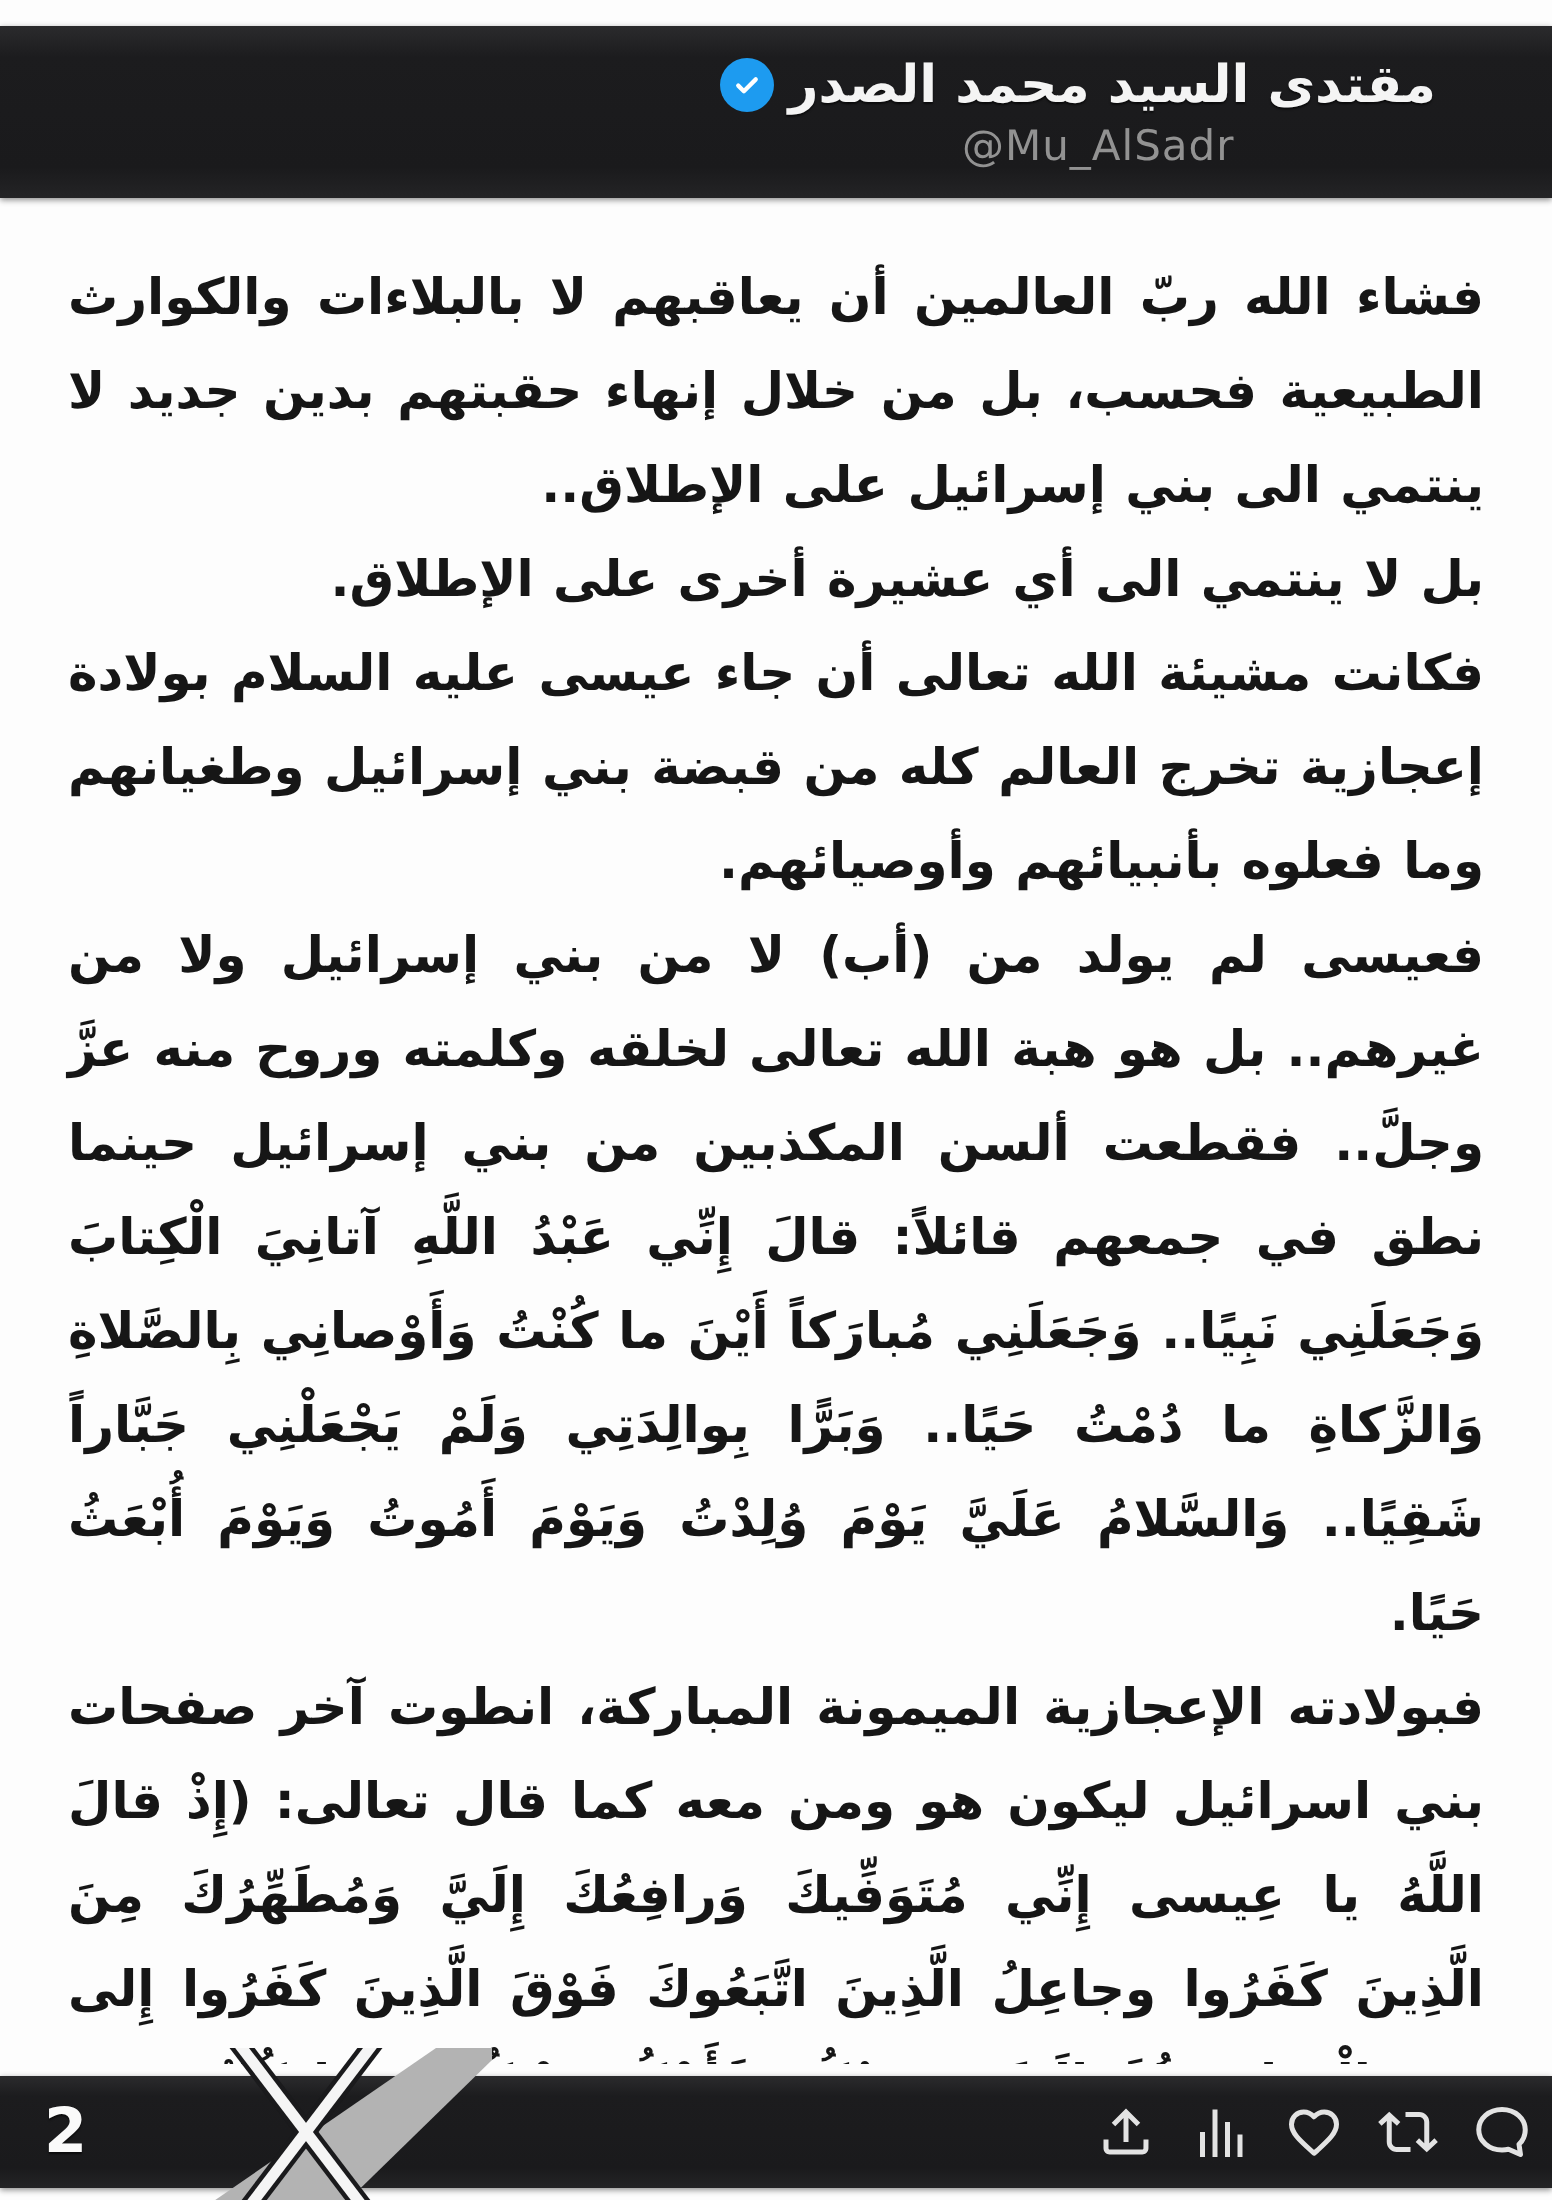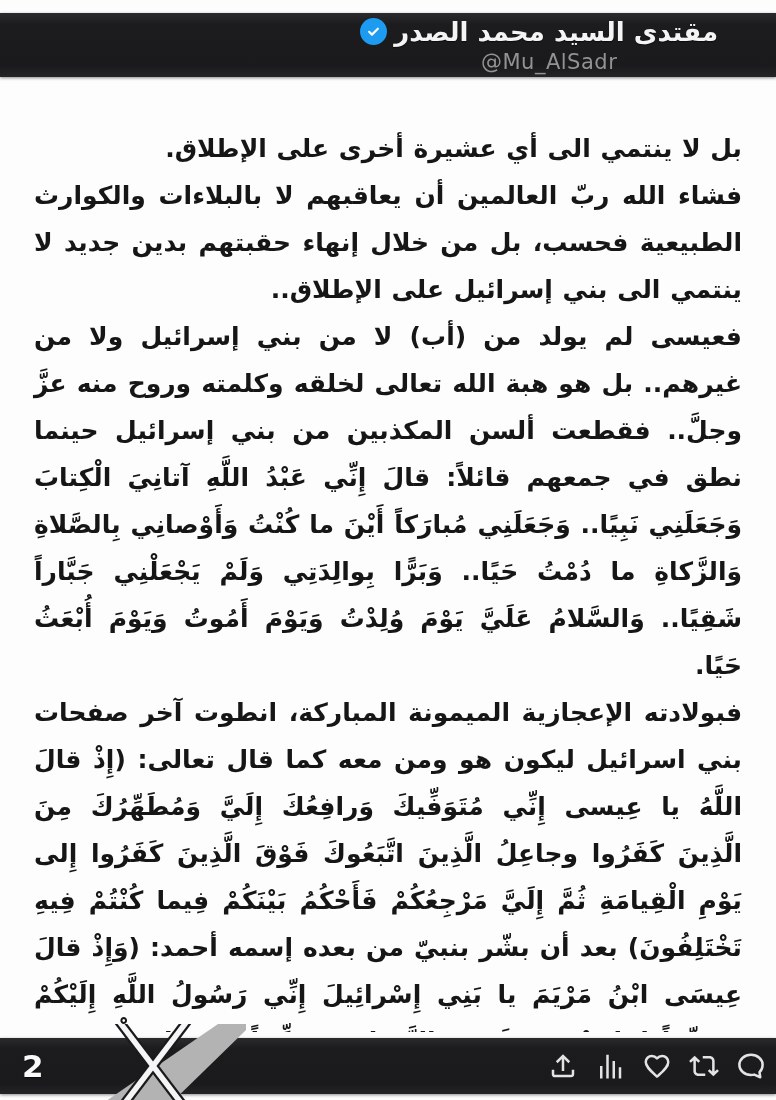--- a/index.html
+++ b/index.html
@@ -18,21 +18,21 @@
   
   .bar {
     position: absolute;
     left: 0;
     right: 0;
     background: linear-gradient(180deg, #2b2b2d 0%, #1c1c1e 18%, #1a1a1c 82%, #242426 100%);
     box-shadow: 0 1px 3px rgba(0,0,0,.45);
   }
   .header {
     top: 13px;
-    height: 64px;
+    height: 86px;
     display: flex;
     align-items: center;
     justify-content: flex-end;
     padding-right: 58px;
   }
   .author-block {
     display: inline-flex;
     flex-direction: column;
     align-items: center;
   }
@@ -151,22 +151,23 @@
           <svg viewBox="0 0 24 24" fill="none" stroke="#ffffff" stroke-width="3.4" stroke-linecap="round" stroke-linejoin="round">
             <path d="M5 12.5l4.5 4.5L19 7.5"></path>
           </svg>
         </span>
       </div>
       <div class="handle">@Mu_AlSadr</div>
     </div>
   </header>
 
   <main class="tweet-body">
+    <p>فشاء الله ربّ العالمين أن يعاقبهم لا بالبلاءات والكوارث الطبيعية فحسب، بل من خلال إنهاء حقبتهم بدين جديد لا ينتمي الى بني إسرائيل على الإطلاق..</p>
     <p>بل لا ينتمي الى أي عشيرة أخرى على الإطلاق.</p>
-    <p>فشاء الله ربّ العالمين أن يعاقبهم لا بالبلاءات والكوارث الطبيعية فحسب، بل من خلال إنهاء حقبتهم بدين جديد لا ينتمي الى بني إسرائيل على الإطلاق..</p>
+    <p>فكانت مشيئة الله تعالى أن جاء عيسى عليه السلام بولادة إعجازية تخرج العالم كله من قبضة بني إسرائيل وطغيانهم وما فعلوه بأنبيائهم وأوصيائهم.</p>
     <p>فعيسى لم يولد من (أب) لا من بني إسرائيل ولا من غيرهم.. بل هو هبة الله تعالى لخلقه وكلمته وروح منه عزَّ وجلَّ.. فقطعت ألسن المكذبين من بني إسرائيل حينما نطق في جمعهم قائلاً: قالَ إِنِّي عَبْدُ اللَّهِ آتانِيَ الْكِتابَ وَجَعَلَنِي نَبِيًا.. وَجَعَلَنِي مُبارَكاً أَيْنَ ما كُنْتُ وَأَوْصانِي بِالصَّلاةِ وَالزَّكاةِ ما دُمْتُ حَيًا.. وَبَرًّا بِوالِدَتِي وَلَمْ يَجْعَلْنِي جَبَّاراً شَقِيًا.. وَالسَّلامُ عَلَيَّ يَوْمَ وُلِدْتُ وَيَوْمَ أَمُوتُ وَيَوْمَ أُبْعَثُ حَيًا.</p>
     <p>فبولادته الإعجازية الميمونة المباركة، انطوت آخر صفحات بني اسرائيل ليكون هو ومن معه كما قال تعالى: (إِذْ قالَ اللَّهُ يا عِيسى إِنِّي مُتَوَفِّيكَ وَرافِعُكَ إِلَيَّ وَمُطَهِّرُكَ مِنَ الَّذِينَ كَفَرُوا وجاعِلُ الَّذِينَ اتَّبَعُوكَ فَوْقَ الَّذِينَ كَفَرُوا إِلى يَوْمِ الْقِيامَةِ ثُمَّ إِلَيَّ مَرْجِعُكُمْ فَأَحْكُمُ بَيْنَكُمْ فِيما كُنْتُمْ فِيهِ تَخْتَلِفُونَ) بعد أن بشّر بنبيّ من بعده إسمه أحمد: (وَإِذْ قالَ عِيسَى ابْنُ مَرْيَمَ يا بَنِي إِسْرائِيلَ إِنِّي رَسُولُ اللَّهِ إِلَيْكُمْ مُصَدِّقاً لِما بَيْنَ يَدَيَّ مِنَ التَّوْراةِ وَمُبَشِّراً بِرَسُولٍ يَأْتِي مِنْ بَعْدِي اسْمُهُ أَحْمَدُ فَلَمَّا جاءَهُمْ بِالْبَيِّناتِ قالُوا هذا سِحْرٌ مُبِينٌ).</p>
   </main>
 
   <footer class="bar footer">
     <span class="page-number">2</span>
 
     <span class="x-logo">
       <svg viewBox="0 0 150 84">
         <polygon points="28,84 70,84 150,6 150,0 122,0 0,84 12,84" fill="#b3b3b3"></polygon>

